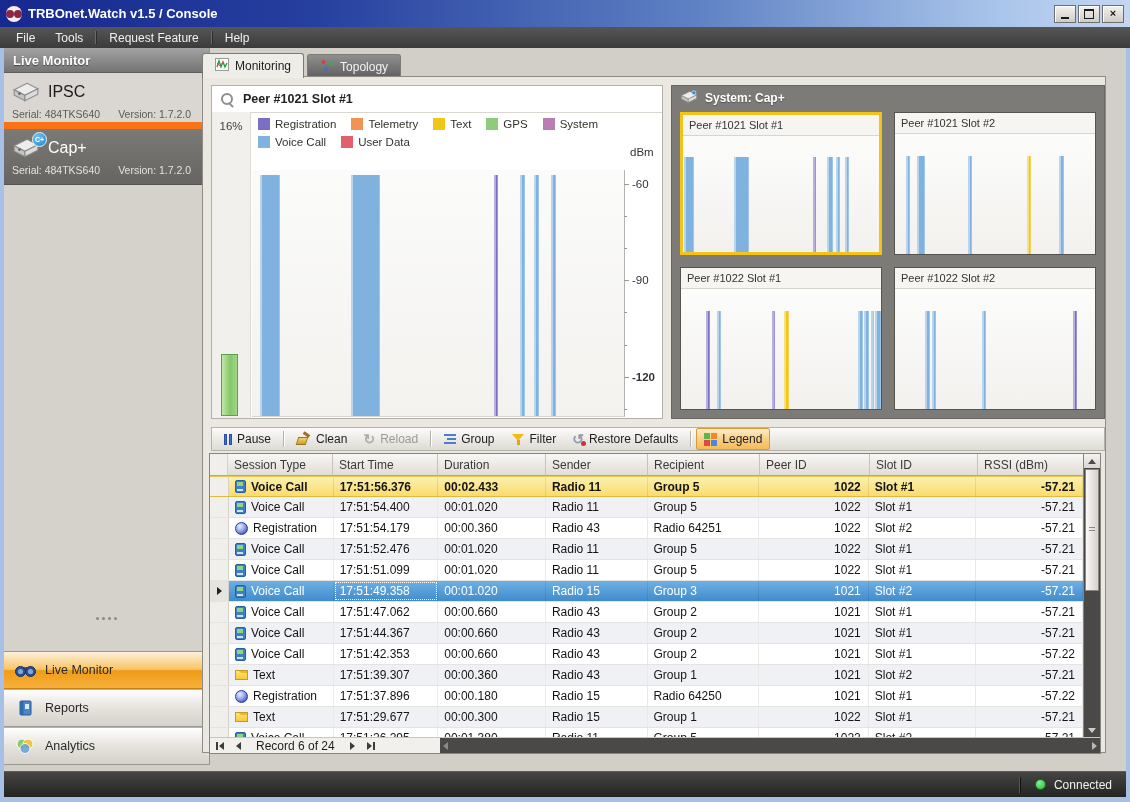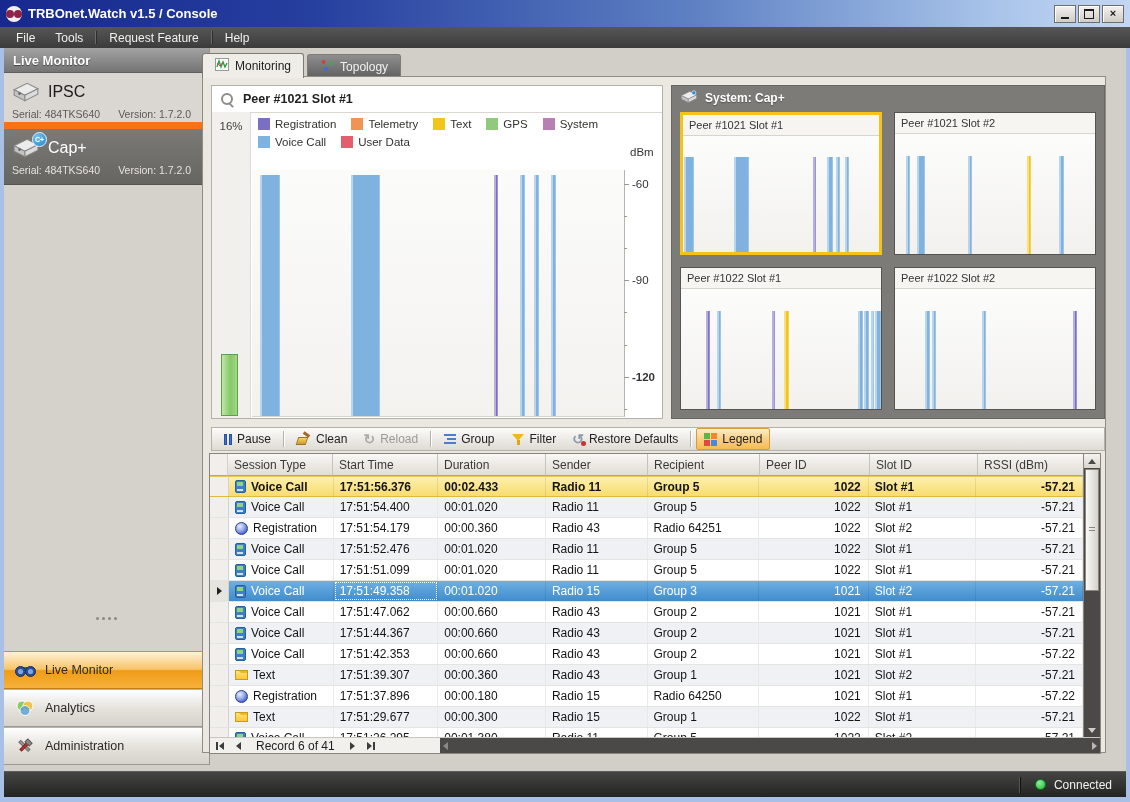--- a/index.html
+++ b/index.html
@@ -241,41 +241,37 @@
               <circle cx="5.5" cy="8.5" r="5" fill="#2c4f92" stroke="#14305e"></circle>
               <circle cx="15.5" cy="8.5" r="5" fill="#2c4f92" stroke="#14305e"></circle>
               <circle cx="5.5" cy="8.5" r="2.6" fill="#7ea6dc"></circle>
               <circle cx="15.5" cy="8.5" r="2.6" fill="#7ea6dc"></circle>
             </svg>
           </div>
           <span>Live Monitor</span>
         </div>
         <div class="snav">
           <div class="nicon">
+            <svg width="15" height="16" viewBox="0 0 15 16">
+              <rect x="2" y="1" width="11" height="14" rx="1" fill="#4a86c8" stroke="#2a5a94"></rect>
+              <rect x="2" y="1" width="3.5" height="14" fill="#2f6bb0"></rect>
+              <rect x="7" y="4" width="4" height="5" fill="#dce8f4"></rect>
+            </svg>
+          </div>
+          <span>Reports</span>
+        </div>
+        <div class="snav">
+          <div class="nicon">
             <svg width="18" height="16" viewBox="0 0 18 16">
               <circle cx="6" cy="6" r="5" fill="#7dc860" opacity="0.9" stroke="#fff"></circle>
               <circle cx="12" cy="6" r="5" fill="#f0c030" opacity="0.85" stroke="#fff"></circle>
               <circle cx="9" cy="10.5" r="5" fill="#5a9fd8" opacity="0.8" stroke="#fff"></circle>
             </svg>
           </div>
           <span>Analytics</span>
-        </div>
-        <div class="snav">
-          <div class="nicon">
-            <svg width="18" height="16" viewBox="0 0 18 16">
-              <g transform="rotate(45 9 8)">
-                <rect x="2" y="7" width="13" height="2.6" fill="#9a9a9a" stroke="#6a6a6a"></rect>
-              </g>
-              <g transform="rotate(-45 9 8)">
-                <rect x="3" y="6.8" width="10" height="2.4" fill="#c03434" stroke="#7a1f1f"></rect>
-                <rect x="12" y="5" width="4" height="6" fill="#8a8a8a" stroke="#5a5a5a"></rect>
-              </g>
-            </svg>
-          </div>
-          <span>Administration</span>
         </div>
       </div>
   </div>
 
   <div id="main">
     <div class="tabs" id="tabs">
         <div class="tab active">
           <span><svg width="14" height="13" viewBox="0 0 14 13">
               <rect x="0.5" y="0.5" width="13" height="12" fill="#fff" stroke="#999"></rect>
               <polyline points="2,9 4,3 6,9 8,4 10,9 12,5" fill="none" stroke="#2a9f3f" stroke-width="1.4"></polyline>
@@ -662,21 +658,21 @@
           <div class="varrow down"></div>
         </div>
         <div id="navrow">
           <div class="nbtn">
               <span class="tbar"></span>
               <span class="tri l"></span>
             </div>
           <div class="nbtn">
               <span class="tri l"></span>
             </div>
-          <span id="recLabel">Record 6 of 41</span>
+          <span id="recLabel">Record 6 of 24</span>
           <div class="nbtn">
               <span class="tri r"></span>
             </div>
           <div class="nbtn">
               <span class="tri r"></span>
               <span class="tbar"></span>
             </div>
           <div id="hscroll">
             <span class="tri l"></span>
             <span class="tri r"></span>

